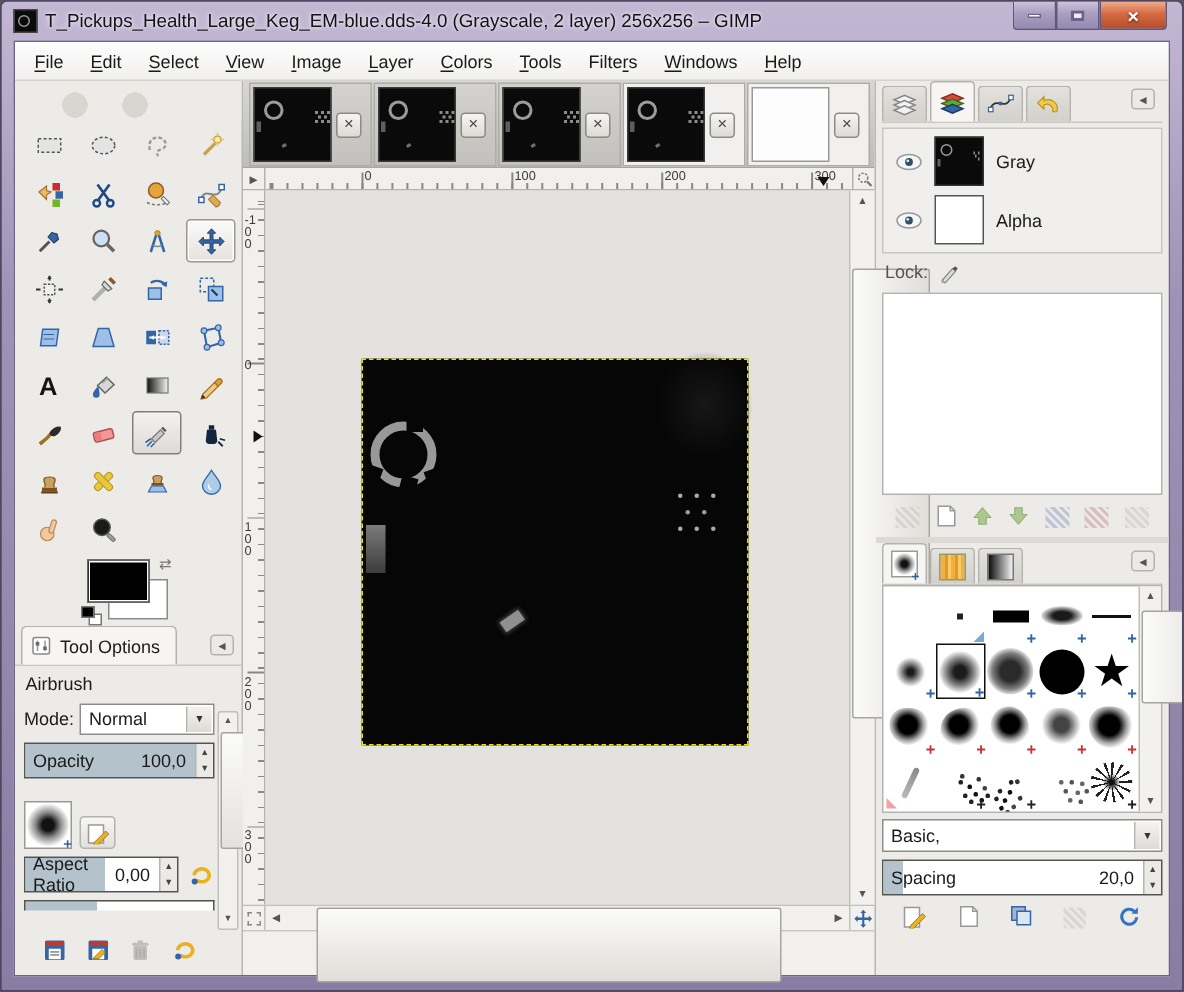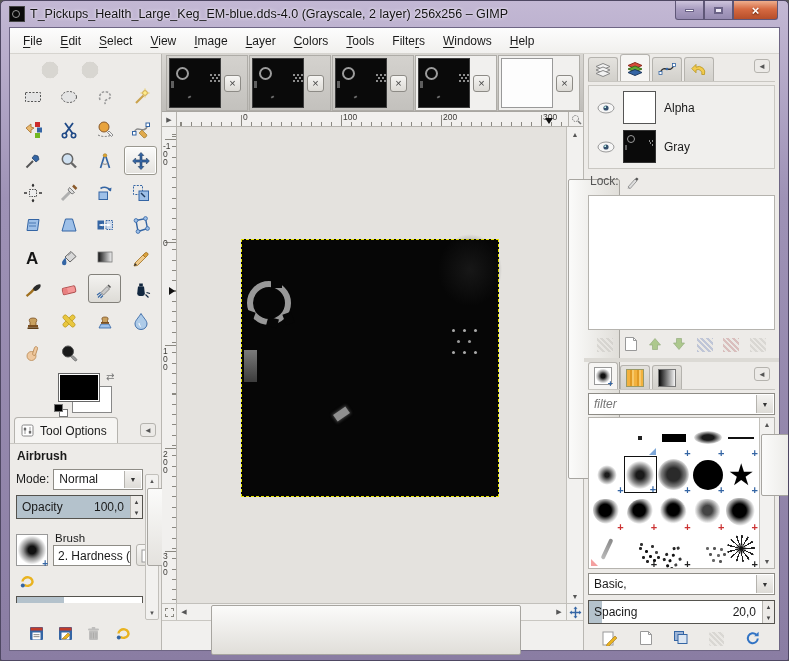--- a/index.html
+++ b/index.html
@@ -45,21 +45,21 @@
   .sw-mini{position:absolute;left:44px;top:34px;width:14px;height:13px;}
   .sw-mini .w{position:absolute;right:0;bottom:0;width:9px;height:8px;background:#fff;border:1px solid #777;}
   .sw-mini .b{position:absolute;left:0;top:0;width:9px;height:8px;background:#000;border:1px solid #777;}
   
   .topt-tabrow{height:26px;flex:none;display:flex;align-items:flex-end;position:relative;border-bottom:1px solid #c9c7c2;}
   .topt-tab{margin-left:4px;height:26px;padding:0 10px 0 6px;background:#f6f5f3;border:1px solid #b5b3ae;border-bottom:none;border-radius:4px 4px 0 0;
     display:flex;align-items:center;gap:5px;font-size:12px;}
   .dock-arrow{position:absolute;right:5px;top:5px;width:16px;height:14px;border:1px solid #b5b3ae;border-radius:3px;background:#eceae7;
     font-size:8px;color:#555;display:flex;align-items:center;justify-content:center;}
   .topts{flex:1;position:relative;padding:3px 18px 2px 6px;display:flex;flex-direction:column;min-height:0;}
-  .topt-title{font-weight:bold;padding:2px 0 4px 1px;}
+  .topt-title{font-weight:normal;padding:2px 0 4px 1px;}
   .moderow{display:flex;align-items:center;gap:4px;height:24px;flex:none;}
   .select{flex:1;height:21px;background:#fff;border:1px solid #8e8c86;display:flex;align-items:center;position:relative;padding-left:5px;}
   .select .arr{position:absolute;right:1px;top:1px;bottom:1px;width:17px;background:linear-gradient(#f4f3f1,#dddbd6);border-left:1px solid #b5b3ae;
     display:flex;align-items:center;justify-content:center;font-size:7px;color:#333;}
   .slider{position:relative;height:24px;border:1px solid #55534e;background:#fff;display:flex;align-items:center;flex:none;margin-top:4px;}
   .slider .fill{position:absolute;left:0;top:0;bottom:0;background:#b4c2cc;}
   .slider .lab{position:relative;padding-left:5px;flex:1;}
   .slider .val{position:relative;padding-right:6px;}
   .spin{width:12px;flex:none;height:100%;display:flex;flex-direction:column;border-left:1px solid #b5b3ae;position:relative;background:#eceae7;}
   .spin span{flex:1;display:flex;align-items:center;justify-content:center;font-size:6px;color:#444;}
@@ -522,34 +522,37 @@
             <div class="fill" style="width:100%"></div>
             <span class="lab">Opacity</span>
             <span class="val">100,0</span>
             <div class="spin">
                 <span>▲</span>
                 <span>▼</span>
               </div>
           </div>
           <div class="brushrow">
             <div class="brush-thumb"></div>
-            <div class="brush-mid">
-              <span class="brush-lab">Brush</span>
-              <div class="brush-input">
-                  <span>2. Hardness (</span>
-                </div>
-            </div>
             <div class="mini-btn">
               <svg width="15" height="15">
                   <rect x="1" y="2" width="10" height="12" fill="#fff" stroke="#999"></rect>
                   <path d="M5 13.5L12.5 6l2 2L7 15.5l-2.8.8z" fill="#e9b320" stroke="#a0701f" stroke-width=".6"></path>
                 </svg>
             </div>
           </div>
           <div class="srow">
+            <div class="slider">
+              <div class="fill" style="width:52%"></div>
+              <span class="lab">Aspect Ratio</span>
+              <span class="val">0,00</span>
+              <div class="spin">
+                  <span>▲</span>
+                  <span>▼</span>
+                </div>
+            </div>
             <div class="reset-btn">
                 <svg width="17" height="17">
                   <path d="M4.5 8.5a5 4.3 0 1 1 1.7 3.3" fill="none" stroke="#e9b320" stroke-width="2.4"></path>
                   <circle cx="4.8" cy="12.6" r="2" fill="#3465a4"></circle>
                 </svg>
               </div>
           </div>
           <div class="sliver"></div>
 
           <div class="topt-btns">
@@ -753,35 +756,35 @@
             <div class="dock-arrow">◄</div>
           </div>
 
           <div class="chanbox">
             <div class="chanrow">
               <svg width="18" height="12">
                   <ellipse cx="9" cy="6" rx="8" ry="5" fill="#f6f6f6" stroke="#999"></ellipse>
                   <circle cx="9" cy="6" r="2.6" fill="#35506e"></circle>
                   <circle cx="8.2" cy="5.2" r=".9" fill="#cfe"></circle>
                 </svg>
-              <div class="chan-thumb white"></div>
-              <span>Alpha</span>
+              <div class="chan-thumb dark">
+                  <i class="m-ring" style="left:3px;top:4px;width:8px;height:8px;border-width:1.5px;"></i>
+                  <i class="m-bar" style="top:14px;width:2px;height:5px;"></i>
+                  <i class="m-dots" style="right:5px;top:9px;width:1.5px;height:1.5px;box-shadow:3px 0 #8c8c8c,1px 2px #8c8c8c,3px 4px #8c8c8c;"></i>
+                </div>
+              <span>Gray</span>
             </div>
             <div class="chanrow">
               <svg width="18" height="12">
                   <ellipse cx="9" cy="6" rx="8" ry="5" fill="#f6f6f6" stroke="#999"></ellipse>
                   <circle cx="9" cy="6" r="2.6" fill="#35506e"></circle>
                   <circle cx="8.2" cy="5.2" r=".9" fill="#cfe"></circle>
                 </svg>
-              <div class="chan-thumb dark">
-                  <i class="m-ring" style="left:3px;top:4px;width:8px;height:8px;border-width:1.5px;"></i>
-                  <i class="m-bar" style="top:14px;width:2px;height:5px;"></i>
-                  <i class="m-dots" style="right:5px;top:9px;width:1.5px;height:1.5px;box-shadow:3px 0 #8c8c8c,1px 2px #8c8c8c,3px 4px #8c8c8c;"></i>
-                </div>
-              <span>Gray</span>
+              <div class="chan-thumb white"></div>
+              <span>Alpha</span>
             </div>
           </div>
 
           <div class="lockrow">
             <span>Lock:</span>
             <svg width="15" height="15">
                 <path d="M3 13l7-8 2 1.8-7 8z" fill="#ddd" stroke="#888" stroke-width=".8"></path>
                 <path d="M10 5l2 1.8 1.5-1.8-1.7-1.5z" fill="#555"></path>
                 <path d="M3.5 12.5l-1 2.2 2.3-.7z" fill="#999"></path>
               </svg>
@@ -816,26 +819,20 @@
             </div>
             <div class="dtab">
               <div style="width:18px;height:18px;border:1px solid #996;background:repeating-linear-gradient(90deg,#f2b13e 0 3px,#e09a25 3px 5px,#f8c96a 5px 7px);"></div>
             </div>
             <div class="dtab">
               <div style="width:18px;height:18px;border:1px solid #777;background:linear-gradient(90deg,#0a0a0a,#f5f5f5);"></div>
             </div>
             <div class="dock-arrow">◄</div>
           </div>
 
-          <div class="filterrow">
-            <div class="select">
-              <input placeholder="filter" style="">
-              <span class="arr">▼</span>
-            </div>
-          </div>
 
 
           <div class="bgridwrap">
             <div class="bgrid">
               <div class="bcell"></div>
               <div class="bcell">
                   <span class="bdot"></span>
                   <i class="tri blue"></i>
                 </div>
               <div class="bcell">

